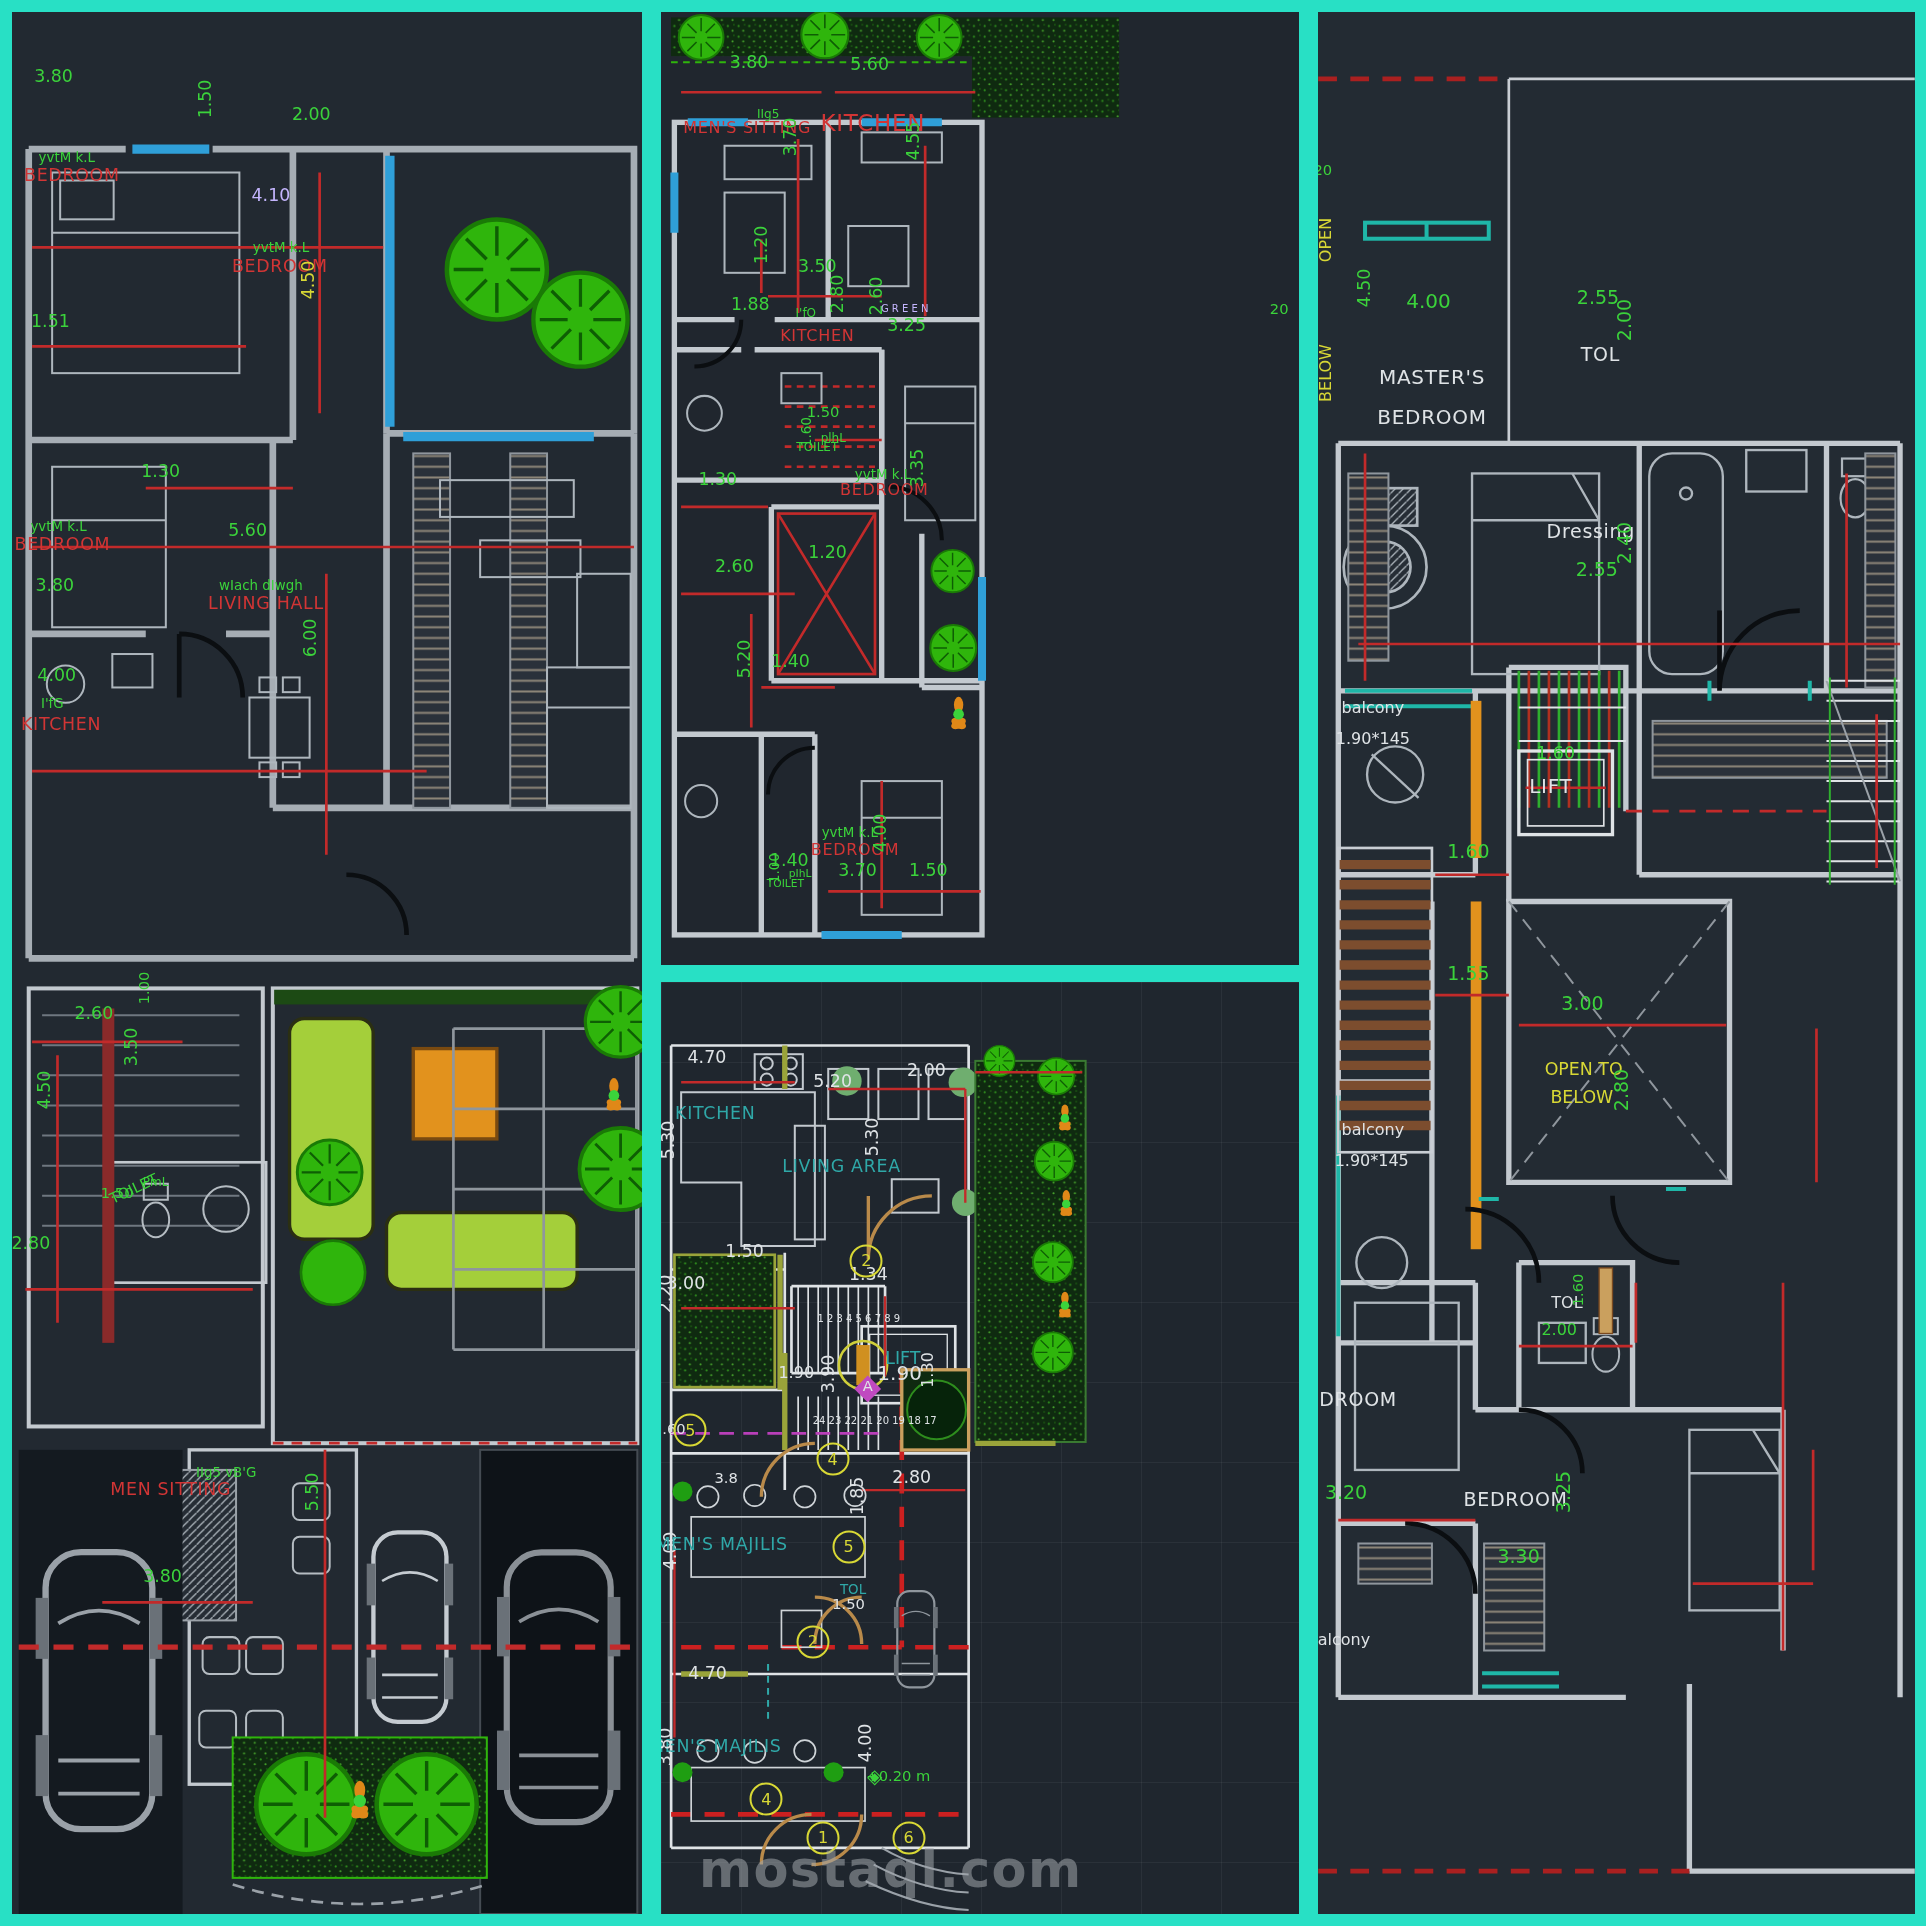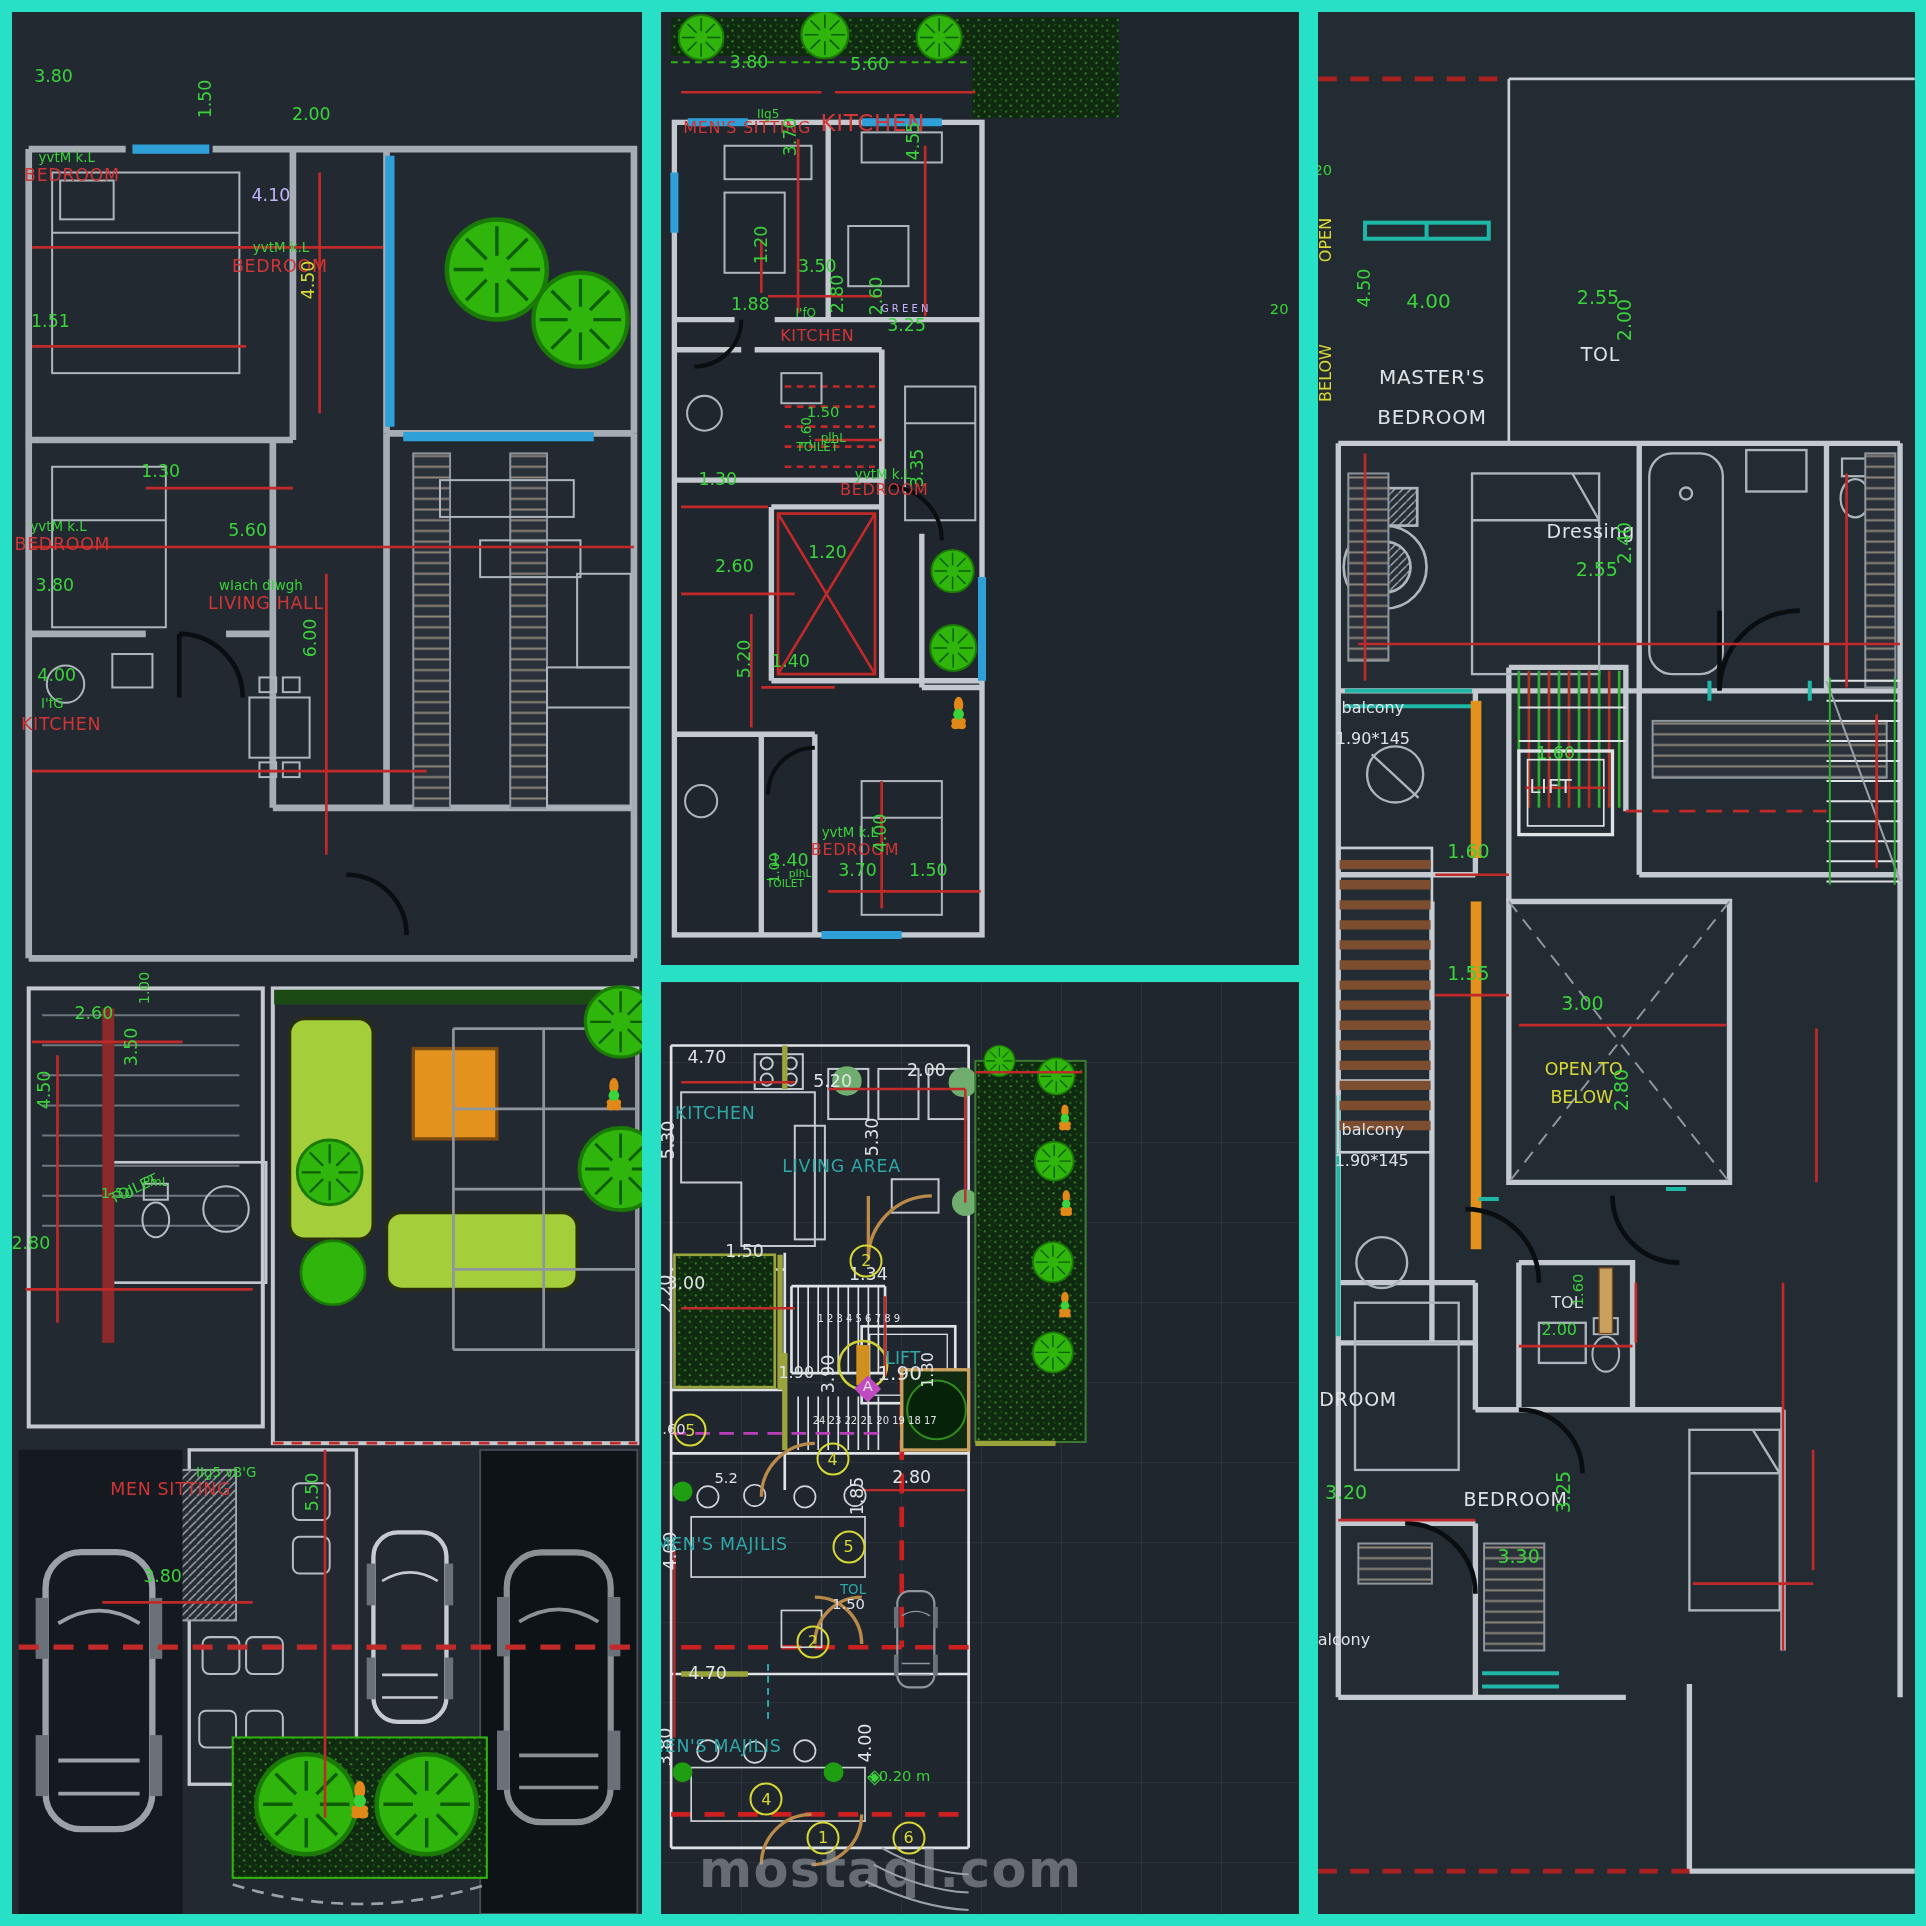--- a/index.html
+++ b/index.html
@@ -443,21 +443,21 @@
         <span class="lbl" style="left: 37.4%; top: 41.9%; color: rgb(223, 227, 230); font-size: 20px; transform: translate(-50%, -50%);">1.90</span>
         <span class="lbl" style="left: 41.9%; top: 41.6%; color: rgb(223, 227, 230); font-size: 16px; transform: translate(-50%, -50%) rotate(-90deg);">1.30</span>
         <span class="lbl" style="left: 21.2%; top: 42%; color: rgb(223, 227, 230); font-size: 16px; transform: translate(-50%, -50%);">1.90</span>
         <span class="lbl" style="left: 26.4%; top: 42.1%; color: rgb(223, 227, 230); transform: translate(-50%, -50%) rotate(-90deg);">3.90</span>
         <span class="lbl" style="left: 33.5%; top: 47.1%; color: rgb(223, 227, 230); font-size: 10px; transform: translate(-50%, -50%);">24 23 22 21 20 19 18 17</span>
         <span class="lbl" style="left: 32.4%; top: 43.3%; color: rgb(192, 74, 192); font-size: 35px; transform: translate(-50%, -50%);">◆</span>
         <span class="lbl" style="left: 32.4%; top: 43.3%; color: rgb(223, 227, 230); font-size: 14.7px; transform: translate(-50%, -50%);">A</span>
         <span class="lbl" style="left: 1.3%; top: 48%; color: rgb(223, 227, 230); font-size: 14.7px; transform: translate(-50%, -50%);">1.60</span>
         <span class="lbl tag" style="left: 4.6%; top: 48.1%; color: rgb(216, 216, 53); transform: translate(-50%, -50%);">5</span>
         <span class="lbl tag" style="left: 26.9%; top: 51.2%; color: rgb(216, 216, 53); transform: translate(-50%, -50%);">4</span>
-        <span class="lbl" style="left: 10.2%; top: 53.2%; color: rgb(223, 227, 230); font-size: 14.7px; transform: translate(-50%, -50%);">5.2</span>
+        <span class="lbl" style="left: 10.2%; top: 53.2%; color: rgb(223, 227, 230); font-size: 14.7px; transform: translate(-50%, -50%);">3.8</span>
         <span class="lbl" style="left: 39.3%; top: 53.2%; color: rgb(223, 227, 230); transform: translate(-50%, -50%);">2.80</span>
         <span class="lbl" style="left: 30.9%; top: 55.2%; color: rgb(223, 227, 230); transform: translate(-50%, -50%) rotate(-90deg);">1.85</span>
         <span class="lbl" style="left: 1.5%; top: 61.1%; color: rgb(223, 227, 230); transform: translate(-50%, -50%) rotate(-90deg);">4.00</span>
         <span class="lbl room" style="left: 9.5%; top: 60.4%; color: rgb(47, 168, 168); transform: translate(-50%, -50%);">MEN'S MAJILIS</span>
         <span class="lbl tag" style="left: 29.4%; top: 60.6%; color: rgb(216, 216, 53); transform: translate(-50%, -50%);">5</span>
         <span class="lbl" style="left: 30.1%; top: 65.2%; color: rgb(47, 168, 168); font-size: 13.4px; transform: translate(-50%, -50%);">TOL</span>
         <span class="lbl" style="left: 29.4%; top: 66.7%; color: rgb(223, 227, 230); font-size: 14.7px; transform: translate(-50%, -50%);">1.50</span>
         <span class="lbl tag" style="left: 23.8%; top: 70.8%; color: rgb(216, 216, 53); transform: translate(-50%, -50%);">2</span>
         <span class="lbl" style="left: 7.3%; top: 74.2%; color: rgb(223, 227, 230); transform: translate(-50%, -50%);">4.70</span>
         <span class="lbl room" style="left: 8.5%; top: 82.1%; color: rgb(47, 168, 168); transform: translate(-50%, -50%);">MEN'S MAJILIS</span>

